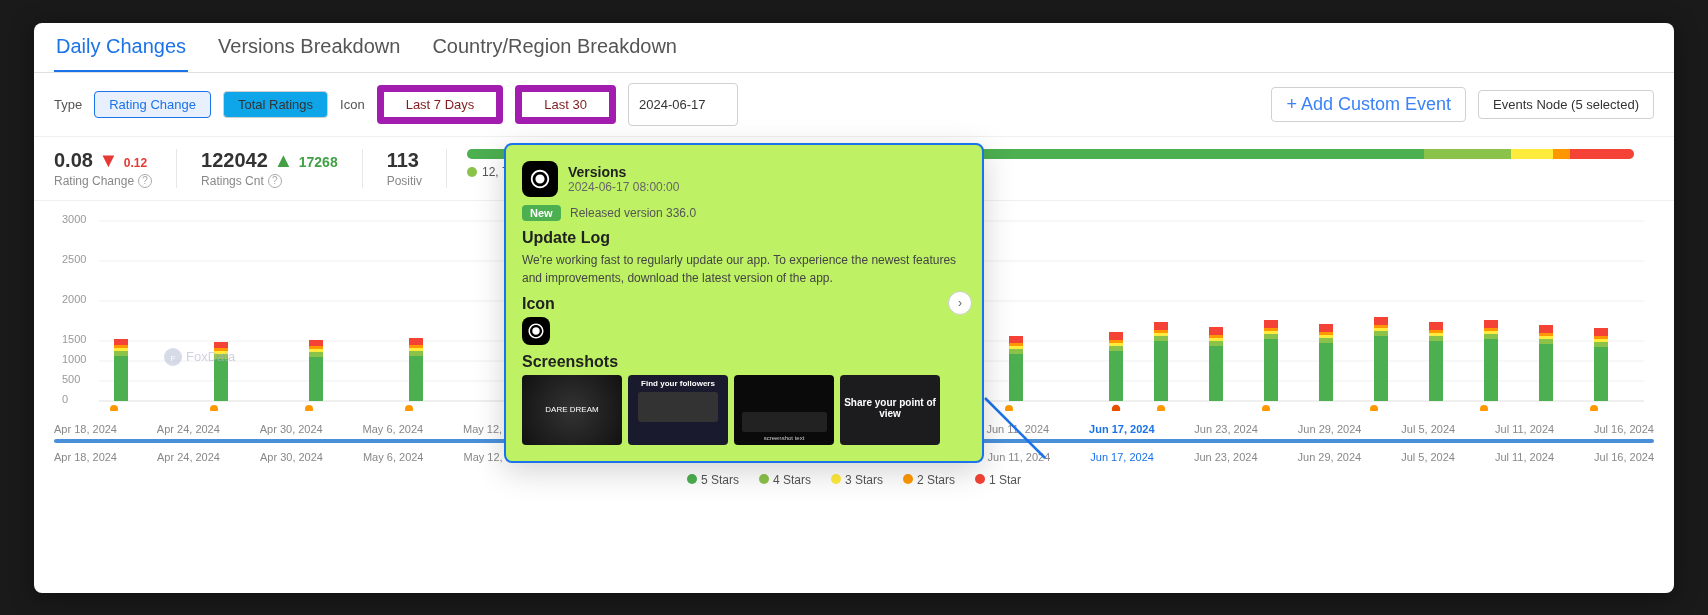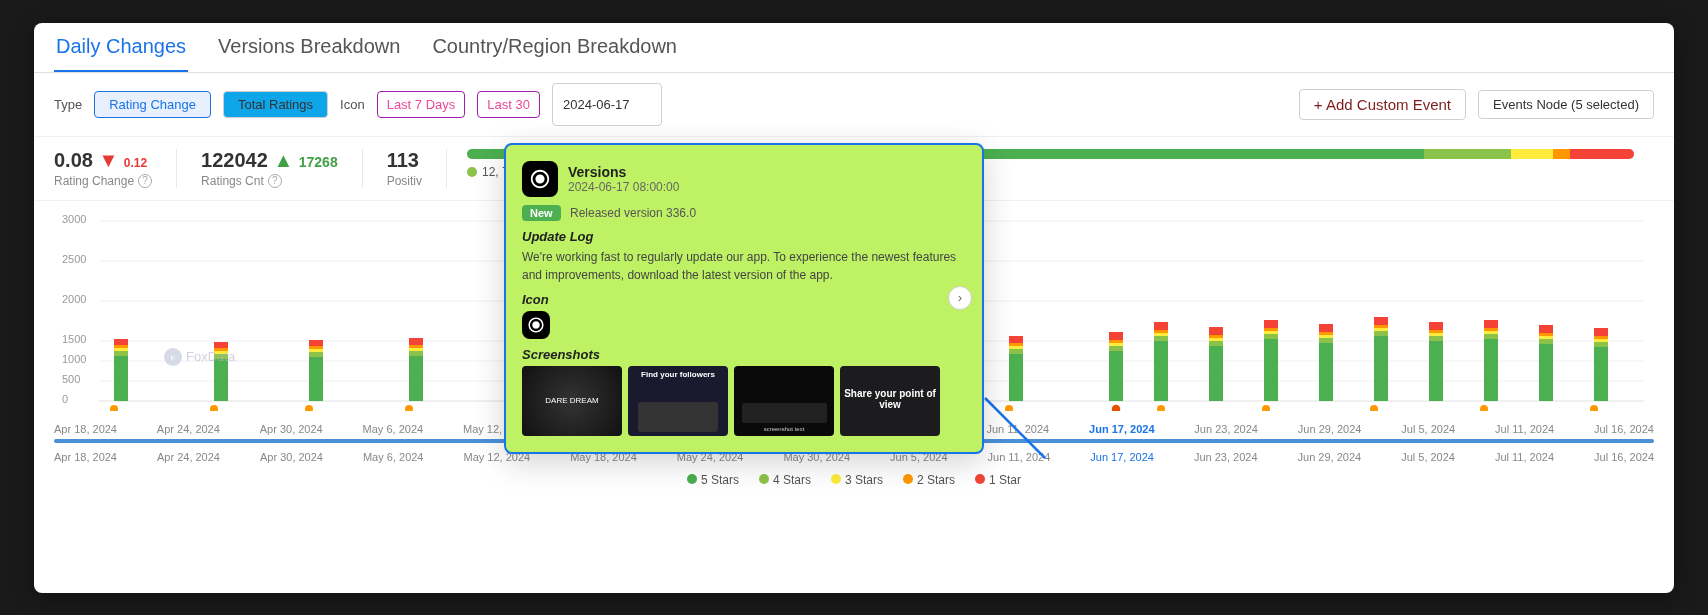--- a/index.html
+++ b/index.html
@@ -66,46 +66,46 @@
       font-size: 13px;
       cursor: pointer;
       color: #333;
     }
     .type-btn.active {
       background: #e8f0fe;
       border-color: #1a73e8;
       color: #1a73e8;
     }
     .date-btn {
-      padding: 5px 9px;
-      border: 1px solid #a21caf;
+      padding: 5px 22px;
+      border: 7px solid #a21caf;
       border-radius: 4px;
       background: #fff;
       font-size: 13px;
       cursor: pointer;
-      color: #ec4899;
+      color: #7f1d1d;
     }
     .date-input {
       padding: 13px 10px;
       border: 1px solid #d0d0d0;
       border-radius: 4px;
       font-size: 13px;
       color: #333;
       background: #fff;
       width: 110px;
     }
     .spacer { flex: 1; }
     .add-event-btn {
       padding: 6px 14px;
       border: 1px solid #d0d0d0;
       border-radius: 4px;
       background: #fff;
-      font-size: 15px;
+      font-size: 18px;
       cursor: pointer;
-      color: #7f1d1d;
+      color: #3b82f6;
       display: flex;
       align-items: center;
       gap: 4px;
     }
     .events-node-btn {
       padding: 6px 14px;
       border: 1px solid #d0d0d0;
       border-radius: 4px;
       background: #fff;
       font-size: 13px;
@@ -286,25 +286,24 @@
       border-radius: 4px;
       margin-right: 6px;
     }
     .popup-released {
       font-size: 12px;
       color: #555;
       margin-bottom: 0;
     }
     .popup-section-title {
       font-weight: 700;
-      font-size: 13px;
+      font-size: 16px;
       color: #222;
       margin-bottom: 4px;
       margin-top: 8px;
-      font-style: italic;
     }
     .popup-body-text {
       font-size: 12px;
       color: #444;
       line-height: 1.5;
       margin-bottom: 6px;
     }
     .popup-icon-row {
       display: flex;
       gap: 8px;
@@ -697,21 +696,21 @@
     <div class="popup-icon-row">
       <div class="threads-icon" style="width:28px;height:28px;font-size:14px;">
         <svg width="18" height="18" viewBox="0 0 24 24" fill="white">
           <path d="M12 2C6.5 2 2 6.5 2 12s4.5 10 10 10 10-4.5 10-10S17.5 2 12 2zm0 2c4.4 0 8 3.6 8 8s-3.6 8-8 8-8-3.6-8-8 3.6-8 8-8zm0 3c-2.8 0-5 2.2-5 5s2.2 5 5 5 5-2.2 5-5-2.2-5-5-5z"></path>
         </svg>
       </div>
     </div>
     <div class="popup-section-title">Screenshots</div>
     <div class="screenshots-row">
       <div class="screenshot-thumb s1" style="background: radial-gradient(circle, #333 0%, #111 100%); font-size:8px; color:#fff; text-align:center; padding:4px;">DARE DREAM</div>
-      <div class="screenshot-thumb s2" style="background:#1a1a2e; display:flex; flex-direction:column; align-items:center; justify-content:space-between; color:#fff; font-size:8px; padding:4px;">
+      <div class="screenshot-thumb s2" style="background:#1a1a2e; display:flex; flex-direction:column; align-items:center; justify-content:flex-start; color:#fff; font-size:8px; padding:4px;">
         <div style="font-weight:bold; margin-bottom:4px;">Find your followers</div>
         <div style="width:80px; height:30px; background:#333; border-radius:3px;"></div>
       </div>
       <div class="screenshot-thumb s3" style="background:#0a0a0a; color:#ccc; font-size:7px; padding:4px; display:flex; flex-direction:column; justify-content:flex-end;">
         <div style="width:85px; height:20px; background:#222; border-radius:2px; margin-bottom:3px;"></div>
         <div style="font-size:6px;">screenshot text</div>
       </div>
       <div class="screenshot-thumb s4" style="background:#1c1c1e; color:#fff; font-size:10px; padding:4px; display:flex; flex-direction:column; align-items:center; justify-content:center;">
         <div style="font-weight:bold; margin-bottom:4px; text-align:center;">Share your point of view</div>
       </div>

